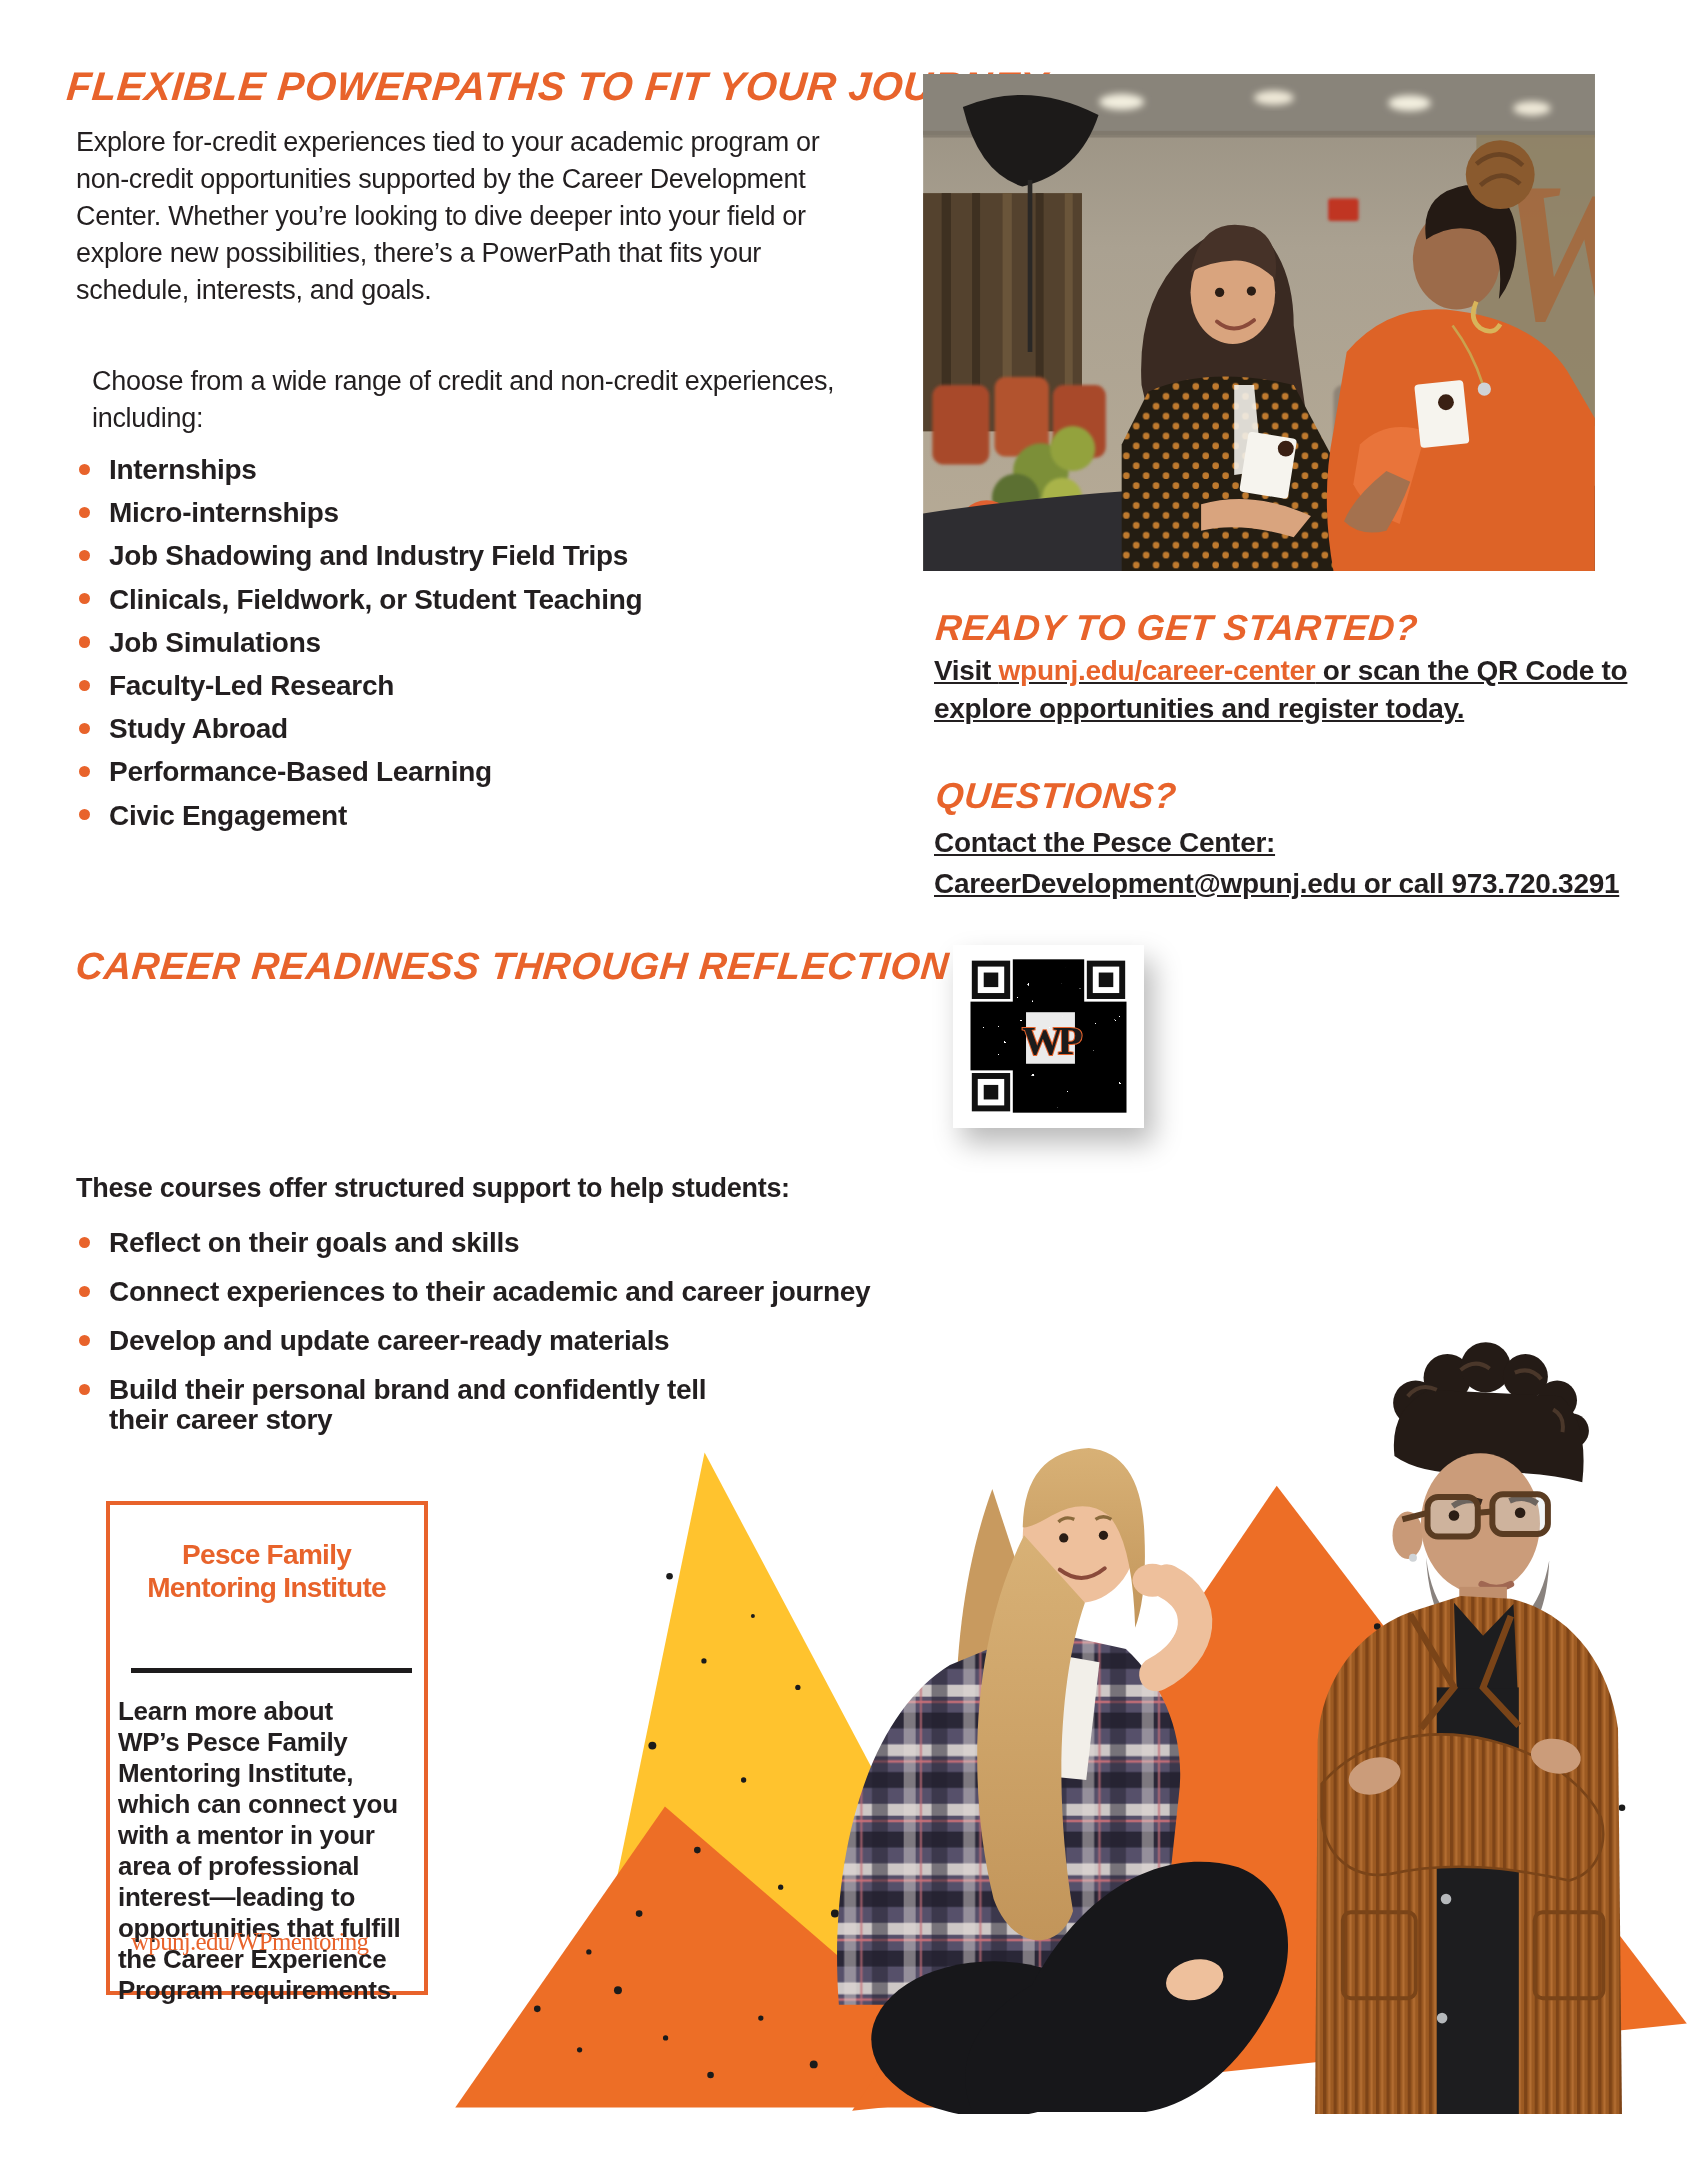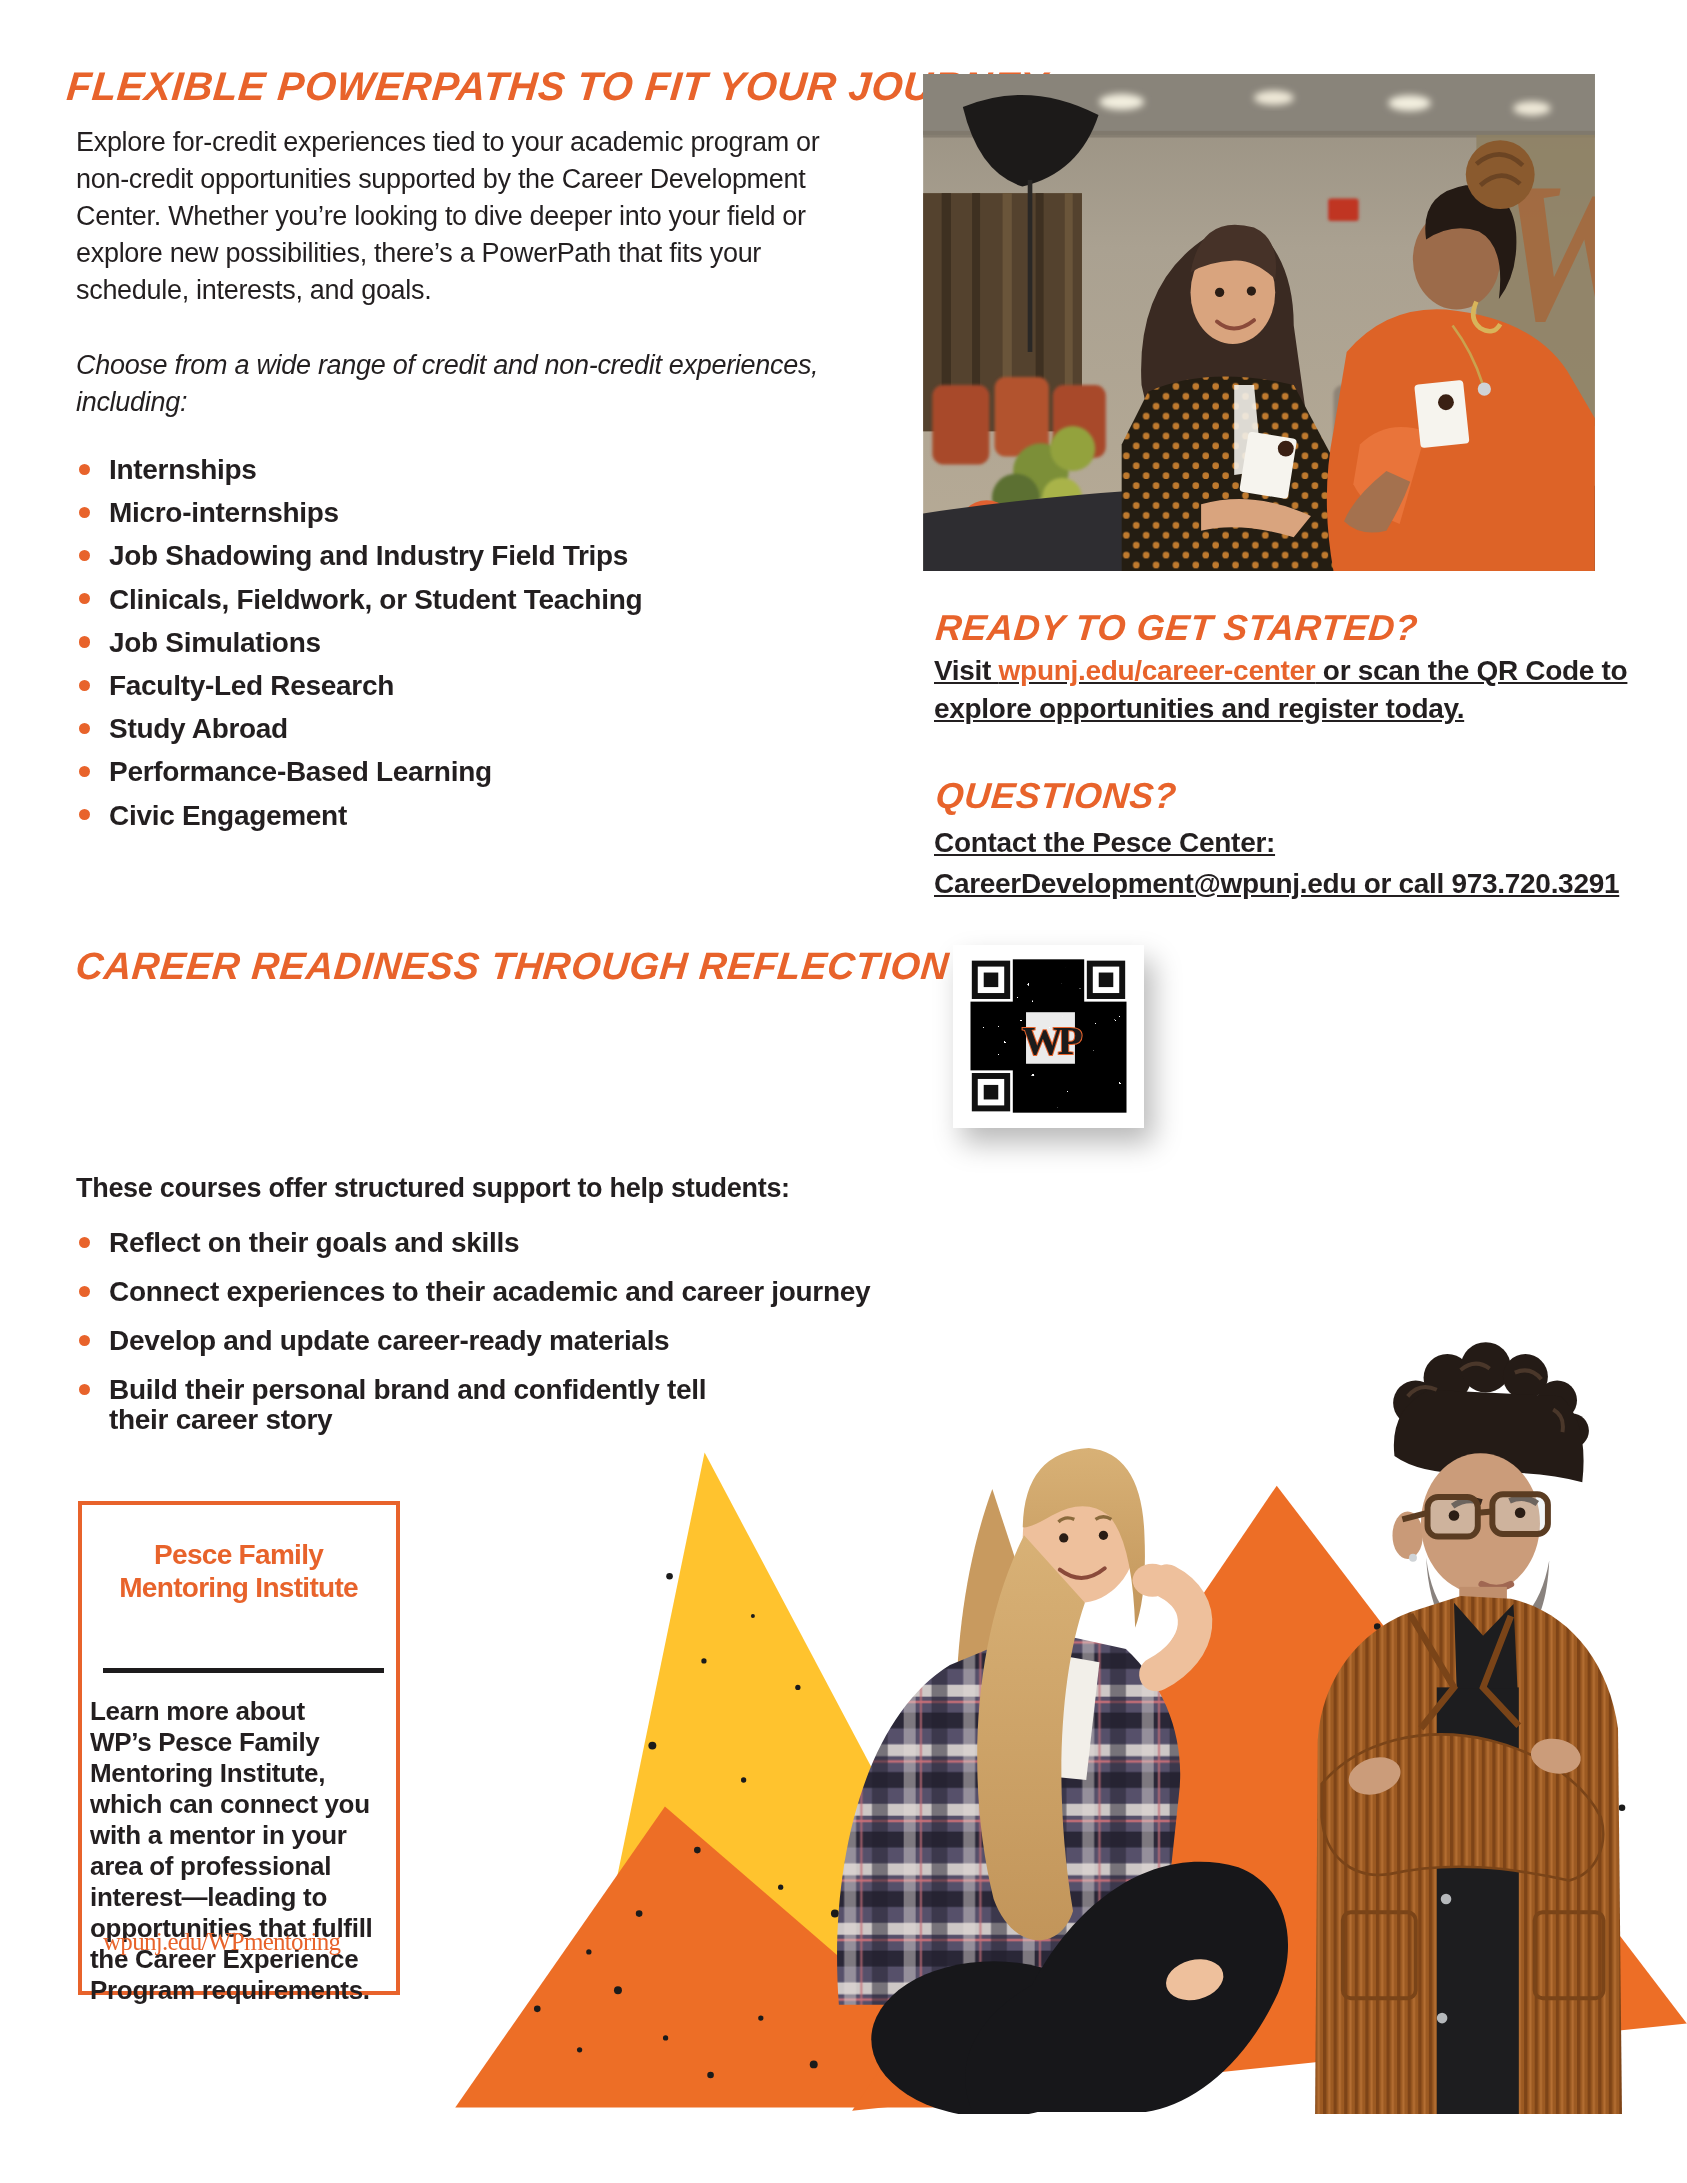--- a/index.html
+++ b/index.html
@@ -27,21 +27,21 @@
     position:relative;padding-left:31px;font-weight:bold;font-size:28px;line-height:30px;
     margin-bottom:13.2px;letter-spacing:-0.3px;
   }
   ul.bullets li::before{
     content:"";position:absolute;left:1.3px;top:8.6px;width:11.2px;height:11.2px;border-radius:50%;
     background:var(--orange);
   }
   ul.bullets.wide li{margin-bottom:19px;}
   li.narrow{max-width:635px;}
   .mentor-box{
-    border:4.6px solid var(--orange);background:#ffffff;
+    border:4.6px solid var(--orange);background:#ffffff;margin-left:28px;
   }
   .mentor-title{
     font-size:28px;line-height:33px;font-weight:bold;color:var(--orange);
     text-align:center;letter-spacing:-0.7px;
   }
   .mentor-rule{background:#1d1b1c;height:5.3px;}
   .mentor-body{font-size:26px;line-height:31px;font-weight:bold;letter-spacing:-0.3px;}
   .mentor-link{
     font-family:"Liberation Serif",serif;font-weight:normal;font-size:25px;color:var(--orange);
     letter-spacing:-0.7px;text-decoration:none;
@@ -54,21 +54,21 @@
 </style>
 </head>
 <body>
 
 <div class="page">
 
   <h1 class="abs h-brush" style="left:65px;top:64px;font-size:40px;margin:0;">FLEXIBLE POWERPATHS TO FIT YOUR JOURNEY</h1>
 
   <p class="abs body-text" style="left:76px;top:124px;width:791px;margin:0;">Explore for-credit experiences tied to your academic program or non-credit opportunities supported by the Career Development Center. Whether you’re looking to dive deeper into your field or explore new possibilities, there’s a PowerPath that fits your schedule, interests, and goals.</p>
 
-  <p class="abs body-text" style="left:76px;top:347px;width:754px;margin:0;font-style:italic;">Choose from a wide range of credit and non-credit experiences, including:</p>
+  <p class="abs body-text" style="left:76px;top:347px;width:754px;margin:16px;">Choose from a wide range of credit and non-credit experiences, including:</p>
 
   <ul class="abs bullets" style="left:78px;top:455px;width:834px;">
     <li>Internships</li>
     <li>Micro-internships</li>
     <li>Job Shadowing and Industry Field Trips</li>
     <li>Clinicals, Fieldwork, or Student Teaching</li>
     <li>Job Simulations</li>
     <li>Faculty-Led Research</li>
     <li>Study Abroad</li>
     <li>Performance-Based Learning</li>

